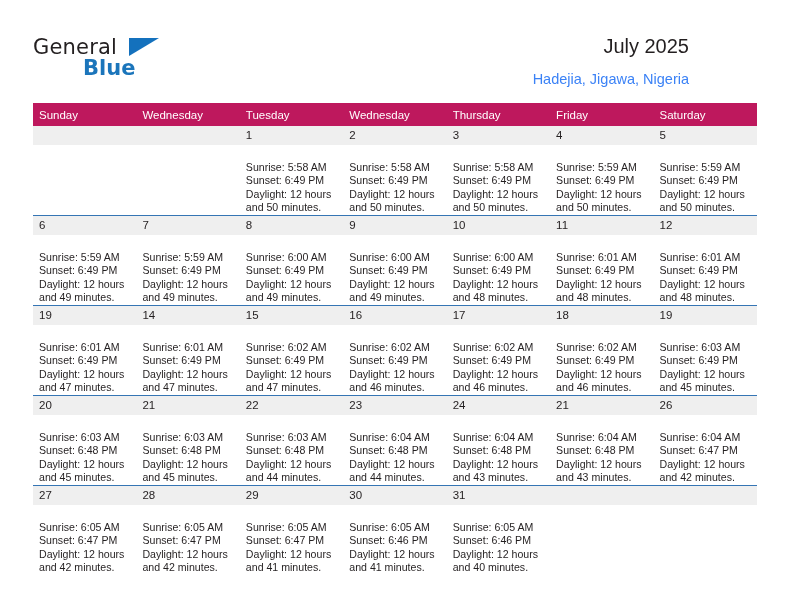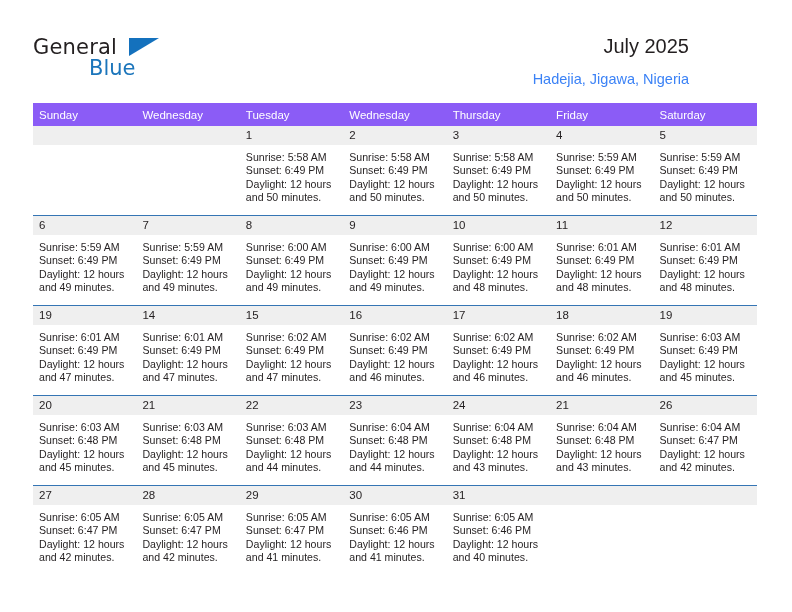--- a/index.html
+++ b/index.html
@@ -52,26 +52,26 @@
     position: absolute;
     left: 96px;
     top: 3px;
     width: 0;
     height: 0;
     border-left: 30px solid #1471bd;
     border-bottom: 18px solid transparent;
   }
   .logo-blue {
     position: absolute;
-    left: 56px;
+    left: 50px;
     top: 21px;
     font-size: 21px;
     color: #1b75bb;
     font-family: "DejaVu Sans", sans-serif;
-    font-weight: 400;
+    font-weight: 700;
   }
 
   .title-block {
     position: absolute;
     right: 0;
     top: 0;
     text-align: right;
   }
   .cal-title {
     font-size: 20px;
@@ -91,21 +91,21 @@
   .calendar {
     position: absolute;
     left: 33px;
     top: 103px;
     width: 724px;
     border-collapse: collapse;
     table-layout: fixed;
   }
 
   .calendar th {
-    background: #8b5cf6;
+    background: #be185d;
     color: #ffffff;
     font-size: 11.5px;
     font-weight: normal;
     text-align: left;
     padding: 5px 0 5px 6px;
     height: 13px;
     border: none;
   }
 
   .calendar td {
@@ -130,21 +130,21 @@
     color: #231f20;
     padding: 3px 0 3px 6px;
     height: 13px;
     line-height: 13px;
   }
   .cell-empty .daynum {
     background: #efefef;
     color: transparent;
   }
   .details {
-    padding: 6px 8px 0 6px;
+    padding: 16px 8px 0 6px;
     font-size: 10.6px;
     line-height: 13.4px;
     color: #231f20;
   }
   .details div {
     white-space: nowrap;
   }
 </style>
 </head>
 <body>

